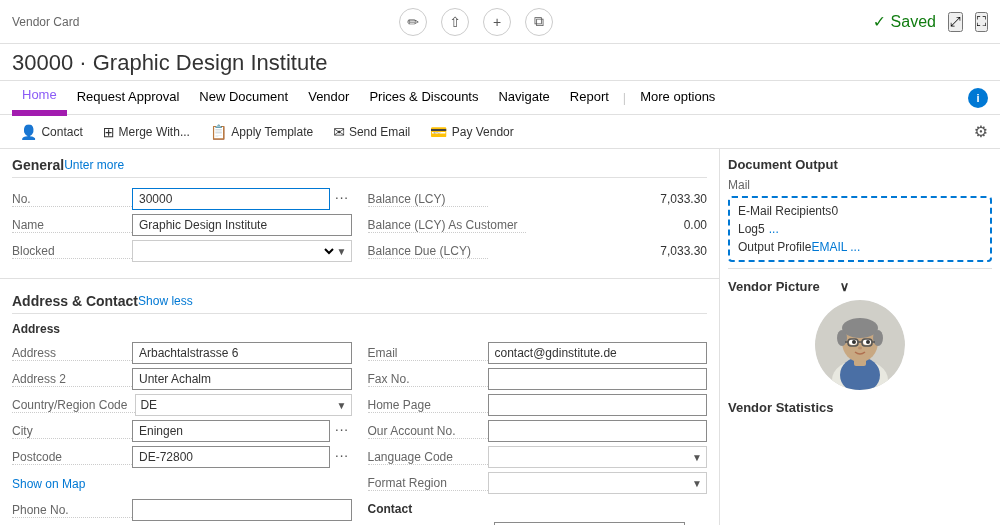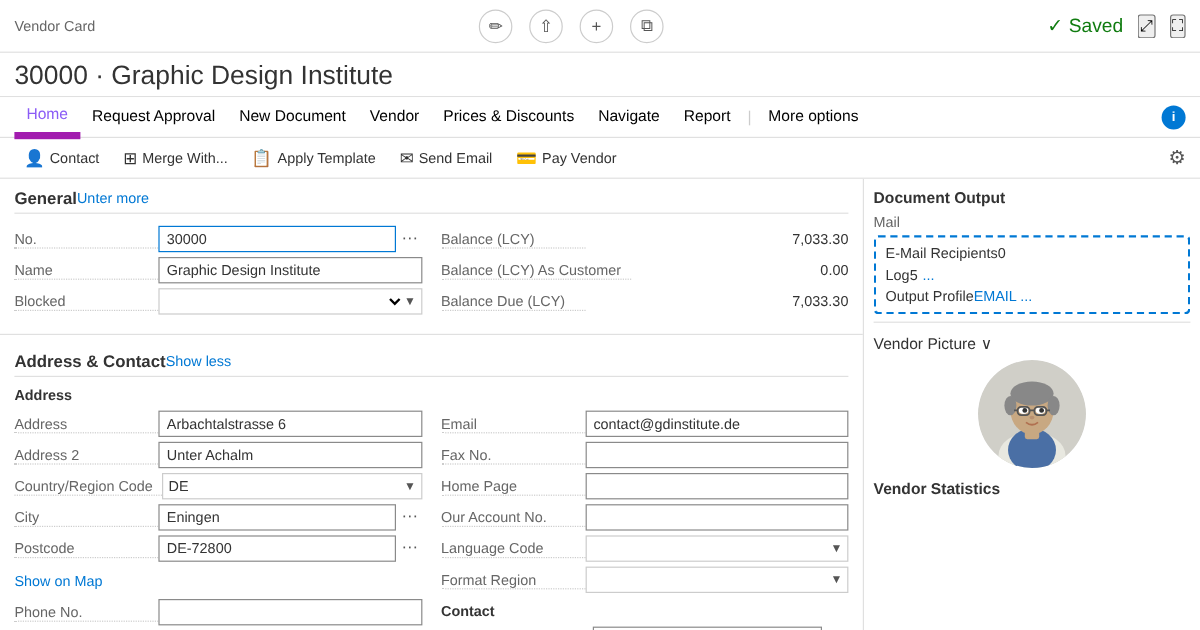--- a/index.html
+++ b/index.html
@@ -60,21 +60,21 @@
     .right-tabs { display: flex; gap: 0; border-bottom: 1px solid #e0e0e0; margin-bottom: 8px; }
     .right-tab { padding: 6px 12px; font-size: 13px; cursor: pointer; color: #0078d4; border-bottom: 2px solid transparent; }
     .right-tab.active { border-bottom: 2px solid #0078d4; color: #0078d4; }
 
     .doc-output-title { font-size: 13px; font-weight: 600; margin-bottom: 6px; }
     .doc-section-label { font-size: 12px; color: #666; margin-bottom: 4px; }
     .doc-row { display: flex; justify-content: flex-start; align-items: center; font-size: 12px; padding: 2px 0; }
     .doc-row a, .doc-row .link { color: #0078d4; cursor: pointer; }
     .doc-dashed-box { border: 2px dashed #0078d4; border-radius: 4px; padding: 4px 8px; margin: 4px 0; }
 
-    .vendor-picture-title { font-size: 13px; font-weight: 400; margin: 10px 0 6px; display: flex; align-items: flex-end; gap: 4px; cursor: pointer; }
+    .vendor-picture-title { font-size: 13px; font-weight: 700; margin: 10px 0 6px; display: flex; align-items: flex-end; gap: 20px; cursor: pointer; }
     .avatar-circle { width: 90px; height: 90px; border-radius: 50%; overflow: hidden; background: #e8e8e8; margin: 0 auto 10px; display: flex; align-items: center; justify-content: center; }
 
     .vendor-stats-title { font-size: 13px; font-weight: 600; margin-top: 8px; }
 
     
     .left-panel::-webkit-scrollbar { width: 6px; }
     .left-panel::-webkit-scrollbar-track { background: #f5f5f5; }
     .left-panel::-webkit-scrollbar-thumb { background: #ccc; border-radius: 3px; }
     .right-panel::-webkit-scrollbar { width: 6px; }
     .right-panel::-webkit-scrollbar-track { background: #f5f5f5; }

